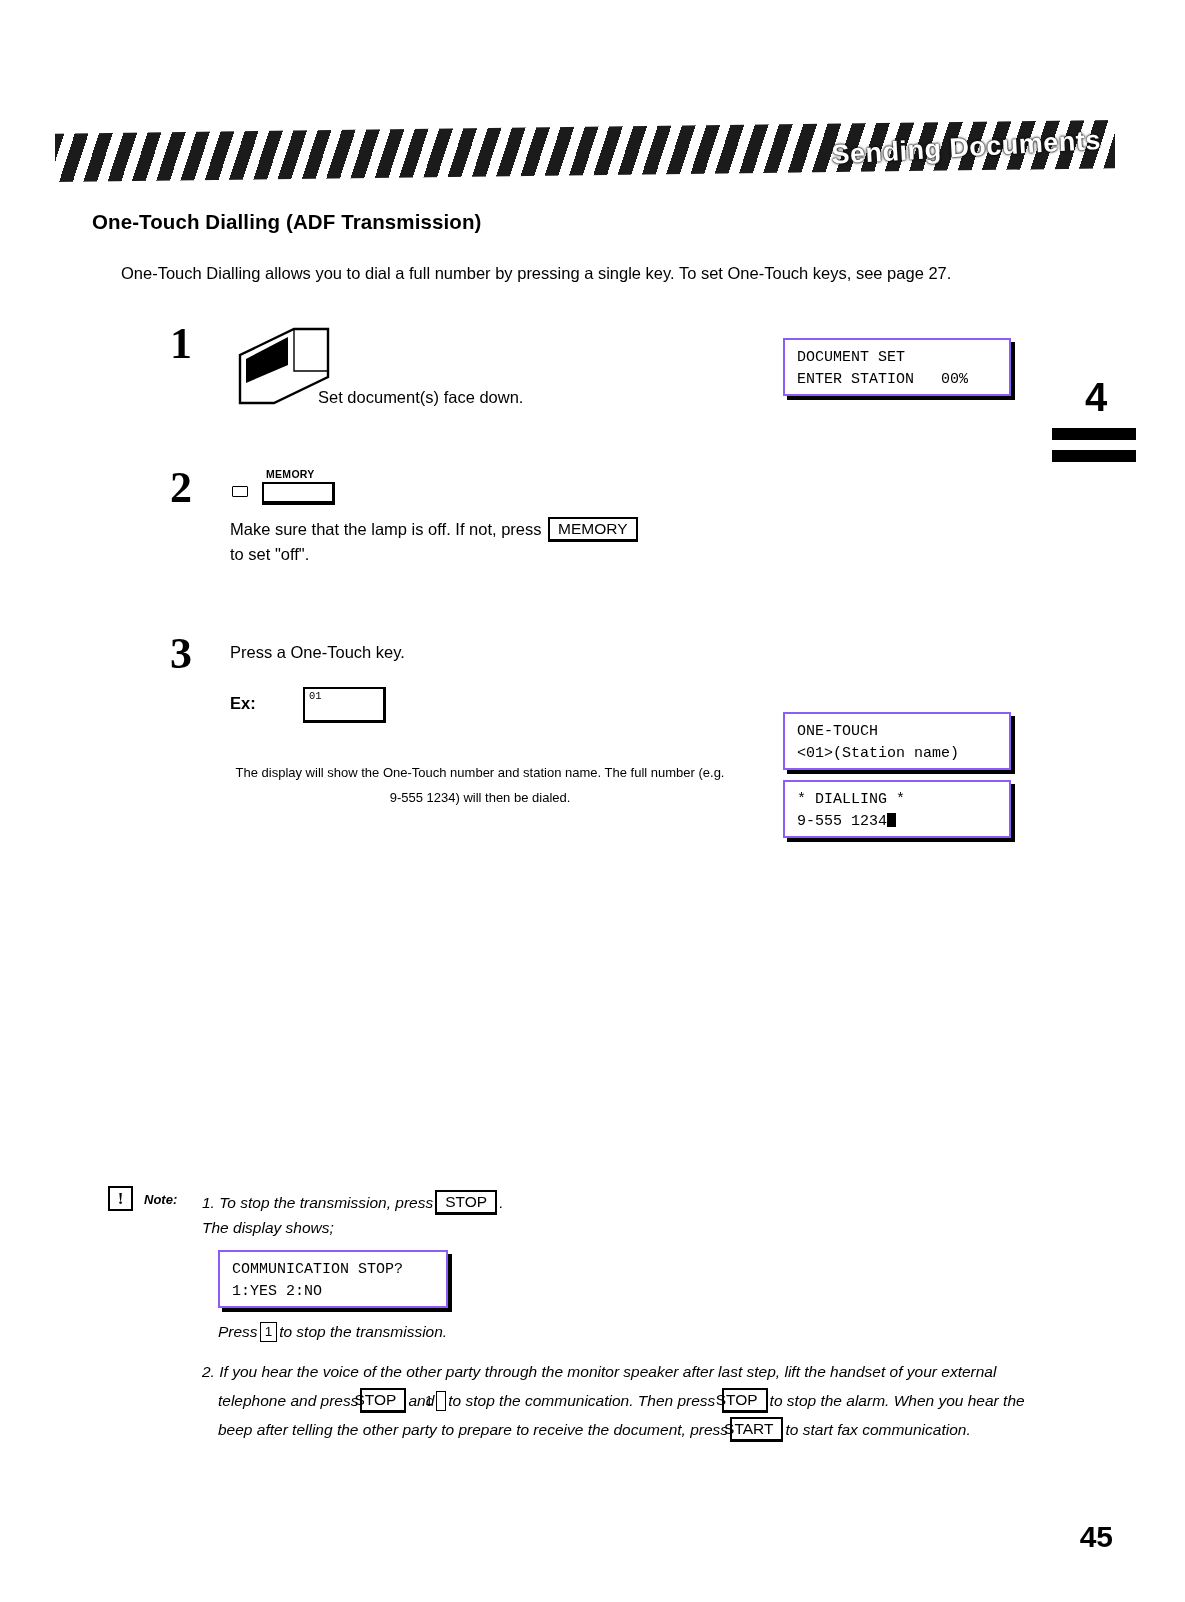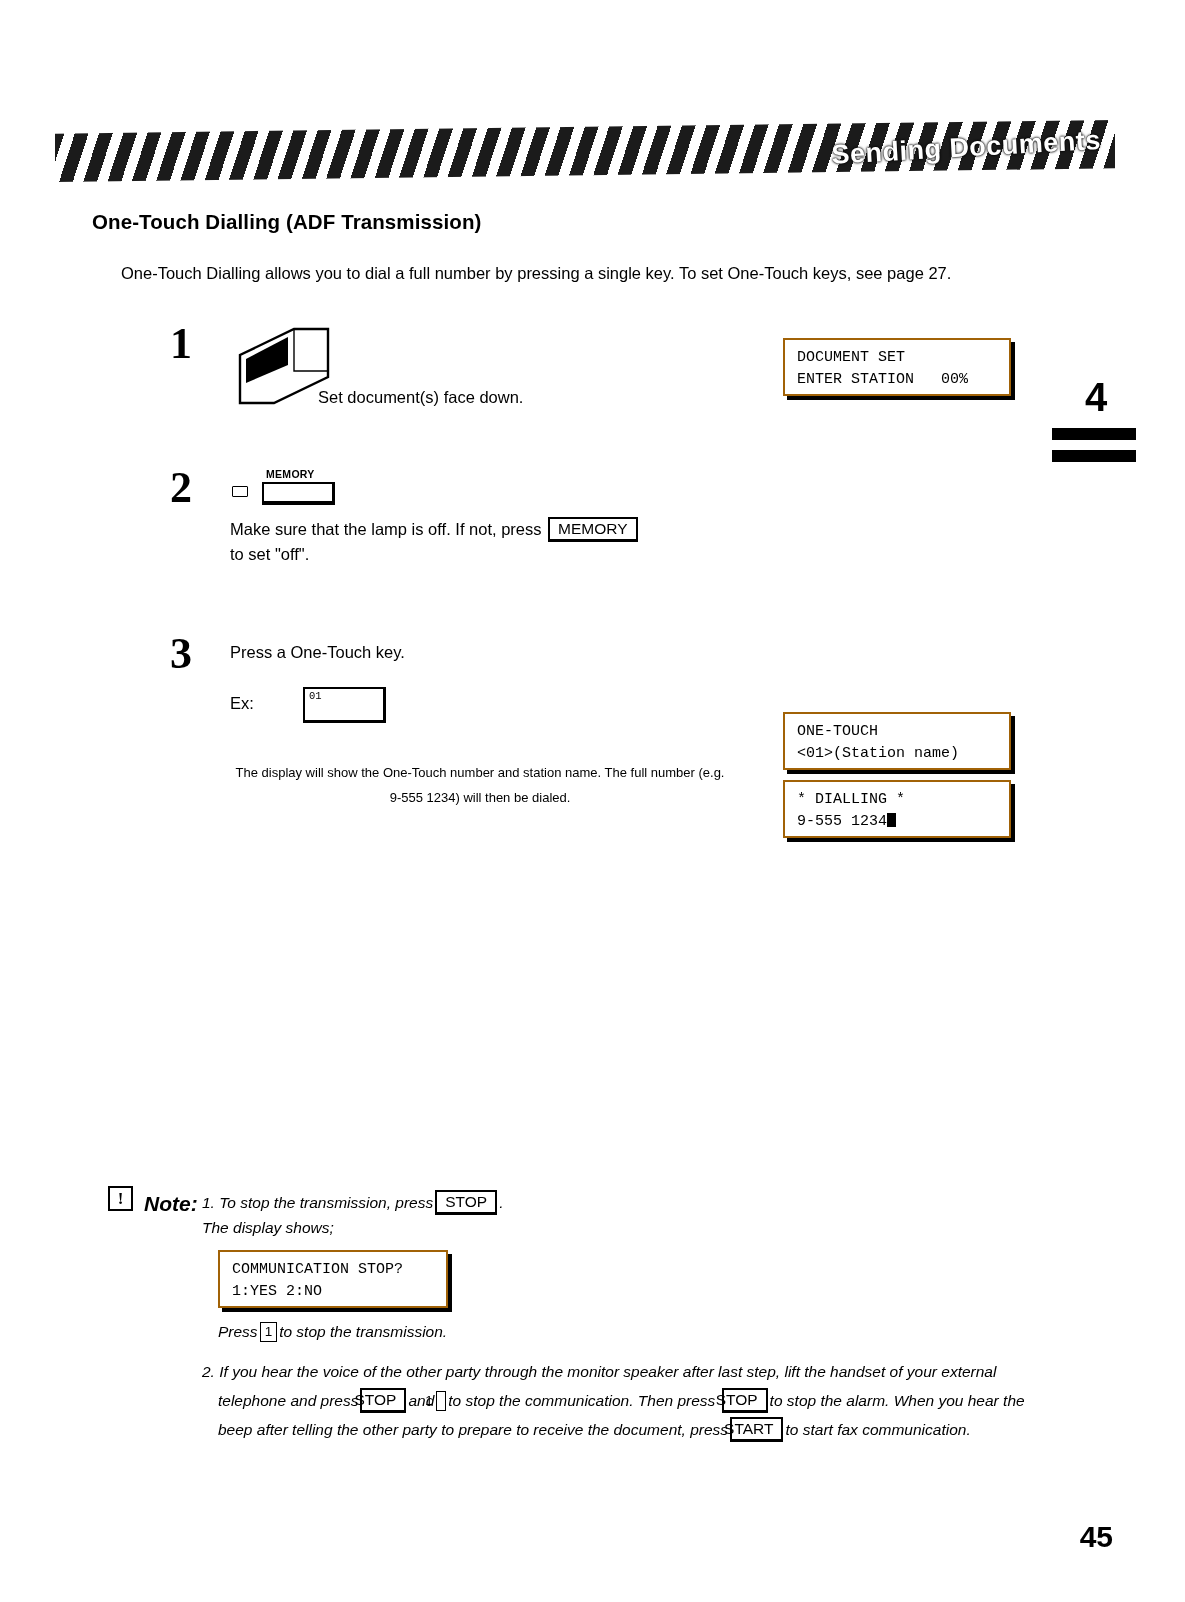--- a/index.html
+++ b/index.html
@@ -145,21 +145,21 @@
     position: absolute;
     left: 230px;
     top: 643px;
     font-size: 16.5px;
   }
   .ex-label {
     position: absolute;
     left: 230px;
     top: 694px;
     font-size: 16.5px;
-    font-weight: normal;
+    font-weight: bold;
   }
   .onetouch-key {
     position: absolute;
     left: 274px;
     top: 687px;
     width: 78px;
     height: 31px;
     border: 2px solid #000;
     border-bottom-width: 3px;
     border-right-width: 3px;
@@ -178,21 +178,21 @@
     top: 760px;
     width: 500px;
     font-size: 13px;
     line-height: 25px;
     text-align: center;
   }
 
   
   .lcd {
     position: absolute;
-    border: 2px solid #a16207;
+    border: 2px solid #8b5cf6;
     background: #fff;
     font-family: "Liberation Mono", monospace;
     font-size: 15px;
     line-height: 22px;
     padding: 7px 10px 8px 12px;
     box-sizing: border-box;
     box-shadow: 4px 4px 0 #000;
   }
   .lcd-row { white-space: pre; }
 
@@ -266,21 +266,21 @@
     align-items: center;
     justify-content: center;
     font-weight: bold;
     font-size: 17px;
     font-family: "Liberation Serif", serif;
   }
   .note-label {
     position: absolute;
     left: 144px;
     top: 1192px;
-    font-size: 21px;
+    font-size: 13px;
     font-weight: bold;
     font-style: italic;
   }
   .note1 {
     position: absolute;
     left: 202px;
     top: 1190px;
     width: 400px;
     font-size: 15.5px;
     font-style: italic;

